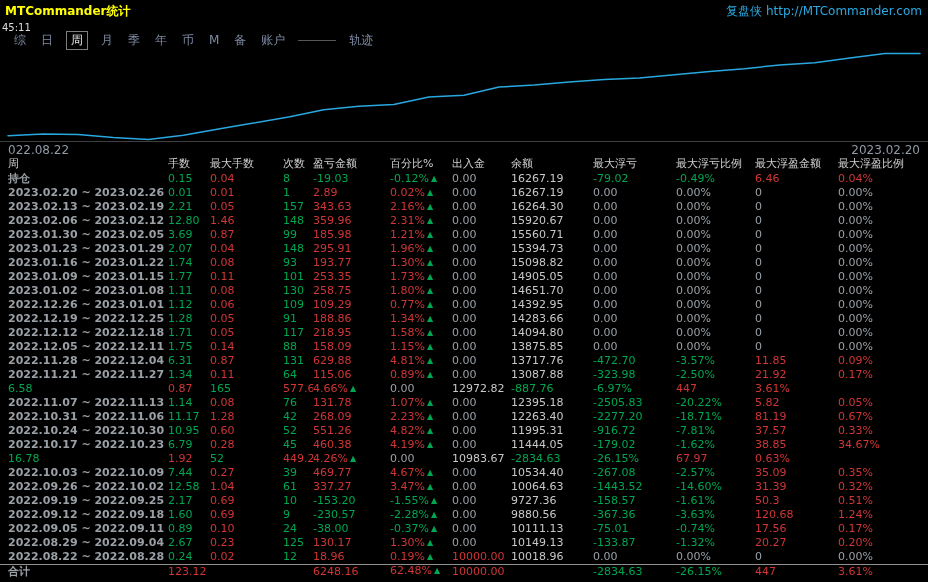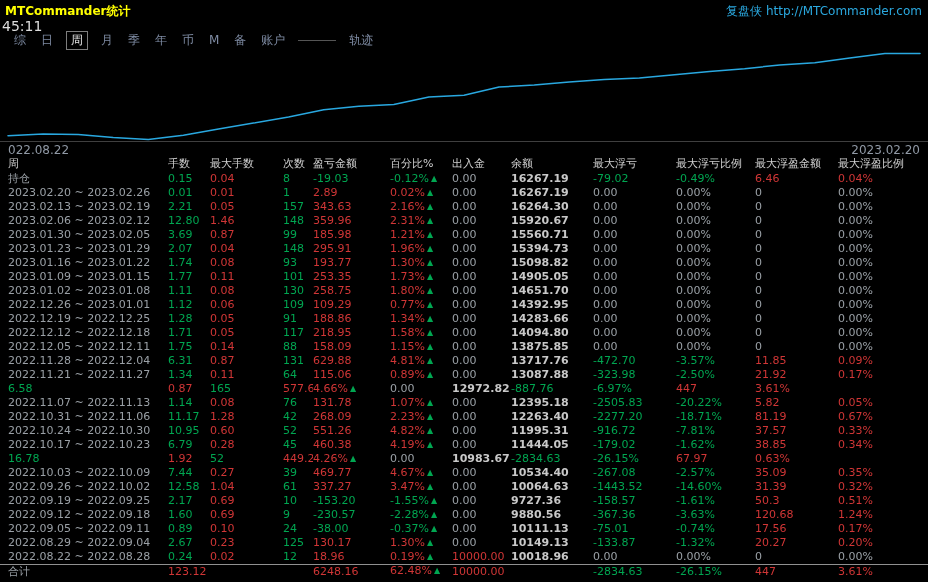--- a/index.html
+++ b/index.html
@@ -10,21 +10,21 @@
     font-family: "DejaVu Sans", "Liberation Sans", sans-serif;
     overflow: hidden;
   }
   .titlebar {
     display: flex; justify-content: space-between; align-items: center;
     height: 20px; padding: 3px 6px 0 5px;
   }
   .app-title { color: #ffff00; font-size: 12px; font-weight: bold; }
   .site-link { color: #2ba9e0; font-size: 12px; }
   .timer-row { height: 11px; line-height: 11px; padding-left: 2px; }
-  .timer { color: #ddd; font-size: 14px; }
+  .timer { color: #ddd; font-size: 10px; }
   .menubar {
     display: flex; align-items: center; gap: 11px;
     height: 18px; padding-left: 12px;
     font-size: 12px; color: #7e8ba3;
   }
   .menu-item { padding: 0 2px; cursor: default; white-space: nowrap; }
   .menu-item.selected { color: #e6e6e6; border: 1px solid #7d7d7d; padding: 0 4px; }
   .menu-divider { width: 38px; height: 1px; background: #555; display: inline-block; }
   .chart {
     position: relative; height: 93px; width: 928px;
@@ -44,22 +44,22 @@
     font-size: 11px;
     align-items: center;
     white-space: nowrap;
   }
   .thead { height: 16px; line-height: 16px; color: #d0d0d0; margin-top: 1px; }
   .trow.total { border-top: 1px solid #909090; }
   .cell { overflow: hidden; }
   .c-red   { color: #d03636; }
   .c-green { color: #00a651; }
   .c-gray  { color: #9aa0a6; }
-  .c-bal   { color: #c8c8c8; font-weight: bold; }
-  .c-label { color: #9aa0a6; }
+  .c-bal   { color: #c8c8c8; }
+  .c-label { color: #9aa0a6; font-weight: bold; }
   .pct-mark { color: #00a651; font-size: 8px; margin-left: 2px; position: relative; top: -1px; }
 </style>
 </head>
 <body>
 
 <div class="titlebar">
   <span class="app-title">MTCommander统计</span>
   <span class="site-link">复盘侠 http://MTCommander.com</span>
 </div>
 
@@ -379,21 +379,21 @@
         <span class="cell c-green">6.79</span>
         <span class="cell c-red">0.28</span>
         <span class="cell c-green">45</span>
         <span class="cell c-red">460.38</span>
         <span class="cell c-red">4.19%<span class="pct-mark">▲</span></span>
         <span class="cell c-gray">0.00</span>
         <span class="cell c-bal">11444.05</span>
         <span class="cell c-green">-179.02</span>
         <span class="cell c-green">-1.62%</span>
         <span class="cell c-red">38.85</span>
-        <span class="cell c-red">0.34%</span>
+        <span class="cell c-red">34.67%</span>
       </div>
       <div class="trow">
         <span class="cell c-green">16.78</span>
         <span class="cell c-red">1.92</span>
         <span class="cell c-green">52</span>
         <span class="cell c-red">449.27</span>
         <span class="cell c-red">4.26%<span class="pct-mark">▲</span></span>
         <span class="cell c-gray">0.00</span>
         <span class="cell c-bal">10983.67</span>
         <span class="cell c-green">-2834.63</span>

